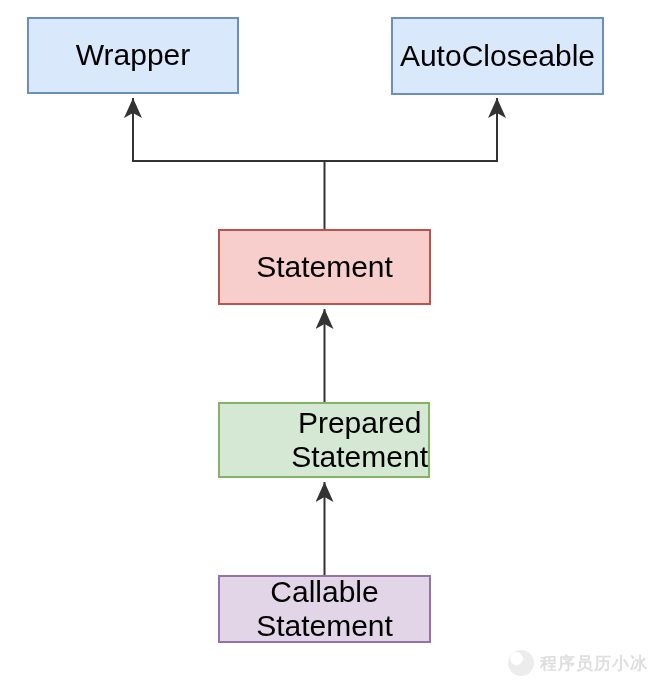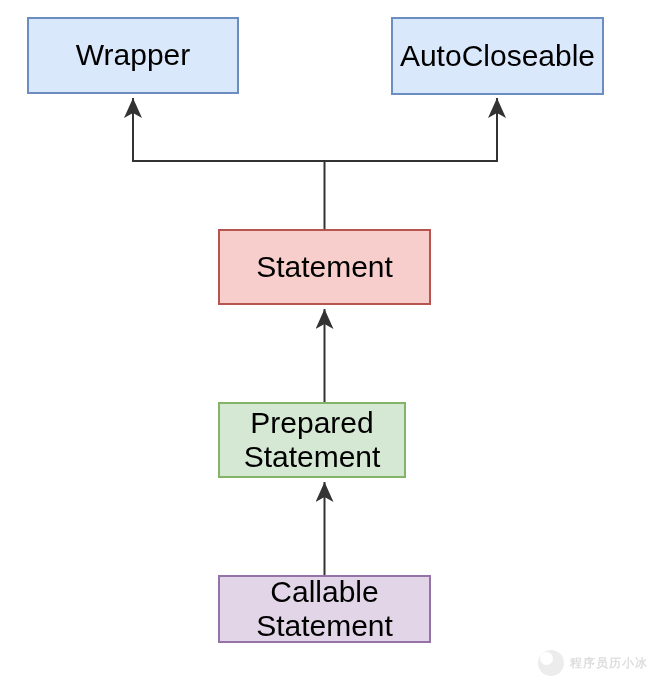--- a/index.html
+++ b/index.html
@@ -33,21 +33,21 @@
   }
   .node .label {
     font-size: 30px;
     line-height: 1.15;
     color: #000000;
     white-space: pre-line;
   }
   .n-wrapper        { left: 27px;  top: 17px;  width: 212px; height: 77px; }
   .n-autocloseable  { left: 391px; top: 17px;  width: 213px; height: 78px; }
   .n-statement      { left: 218px; top: 229px; width: 213px; height: 76px; }
-  .n-prepared       { left: 218px; top: 402px; width: 188px; height: 76px; }
+  .n-prepared       { left: 218px; top: 402px; width: 212px; height: 76px; justify-content: flex-end; }
   .n-callable       { left: 218px; top: 575px; width: 213px; height: 68px; }
 
   .watermark {
     position: absolute;
     right: 6px;
     bottom: 8px;
     display: flex;
     align-items: center;
     gap: 6px;
     user-select: none;
@@ -64,21 +64,21 @@
     content: "";
     position: absolute;
     left: 2px;
     top: 2px;
     width: 13px;
     height: 13px;
     border-radius: 50%;
     background: #ffffff;
   }
   .wm-text {
-    font-size: 12px;
+    font-size: 17px;
     letter-spacing: 1px;
     font-weight: bold;
   }
 </style>
 </head>
 <body>
 
 <div class="canvas">
 
   <svg class="edges" width="654" height="684" viewBox="0 0 654 684">

